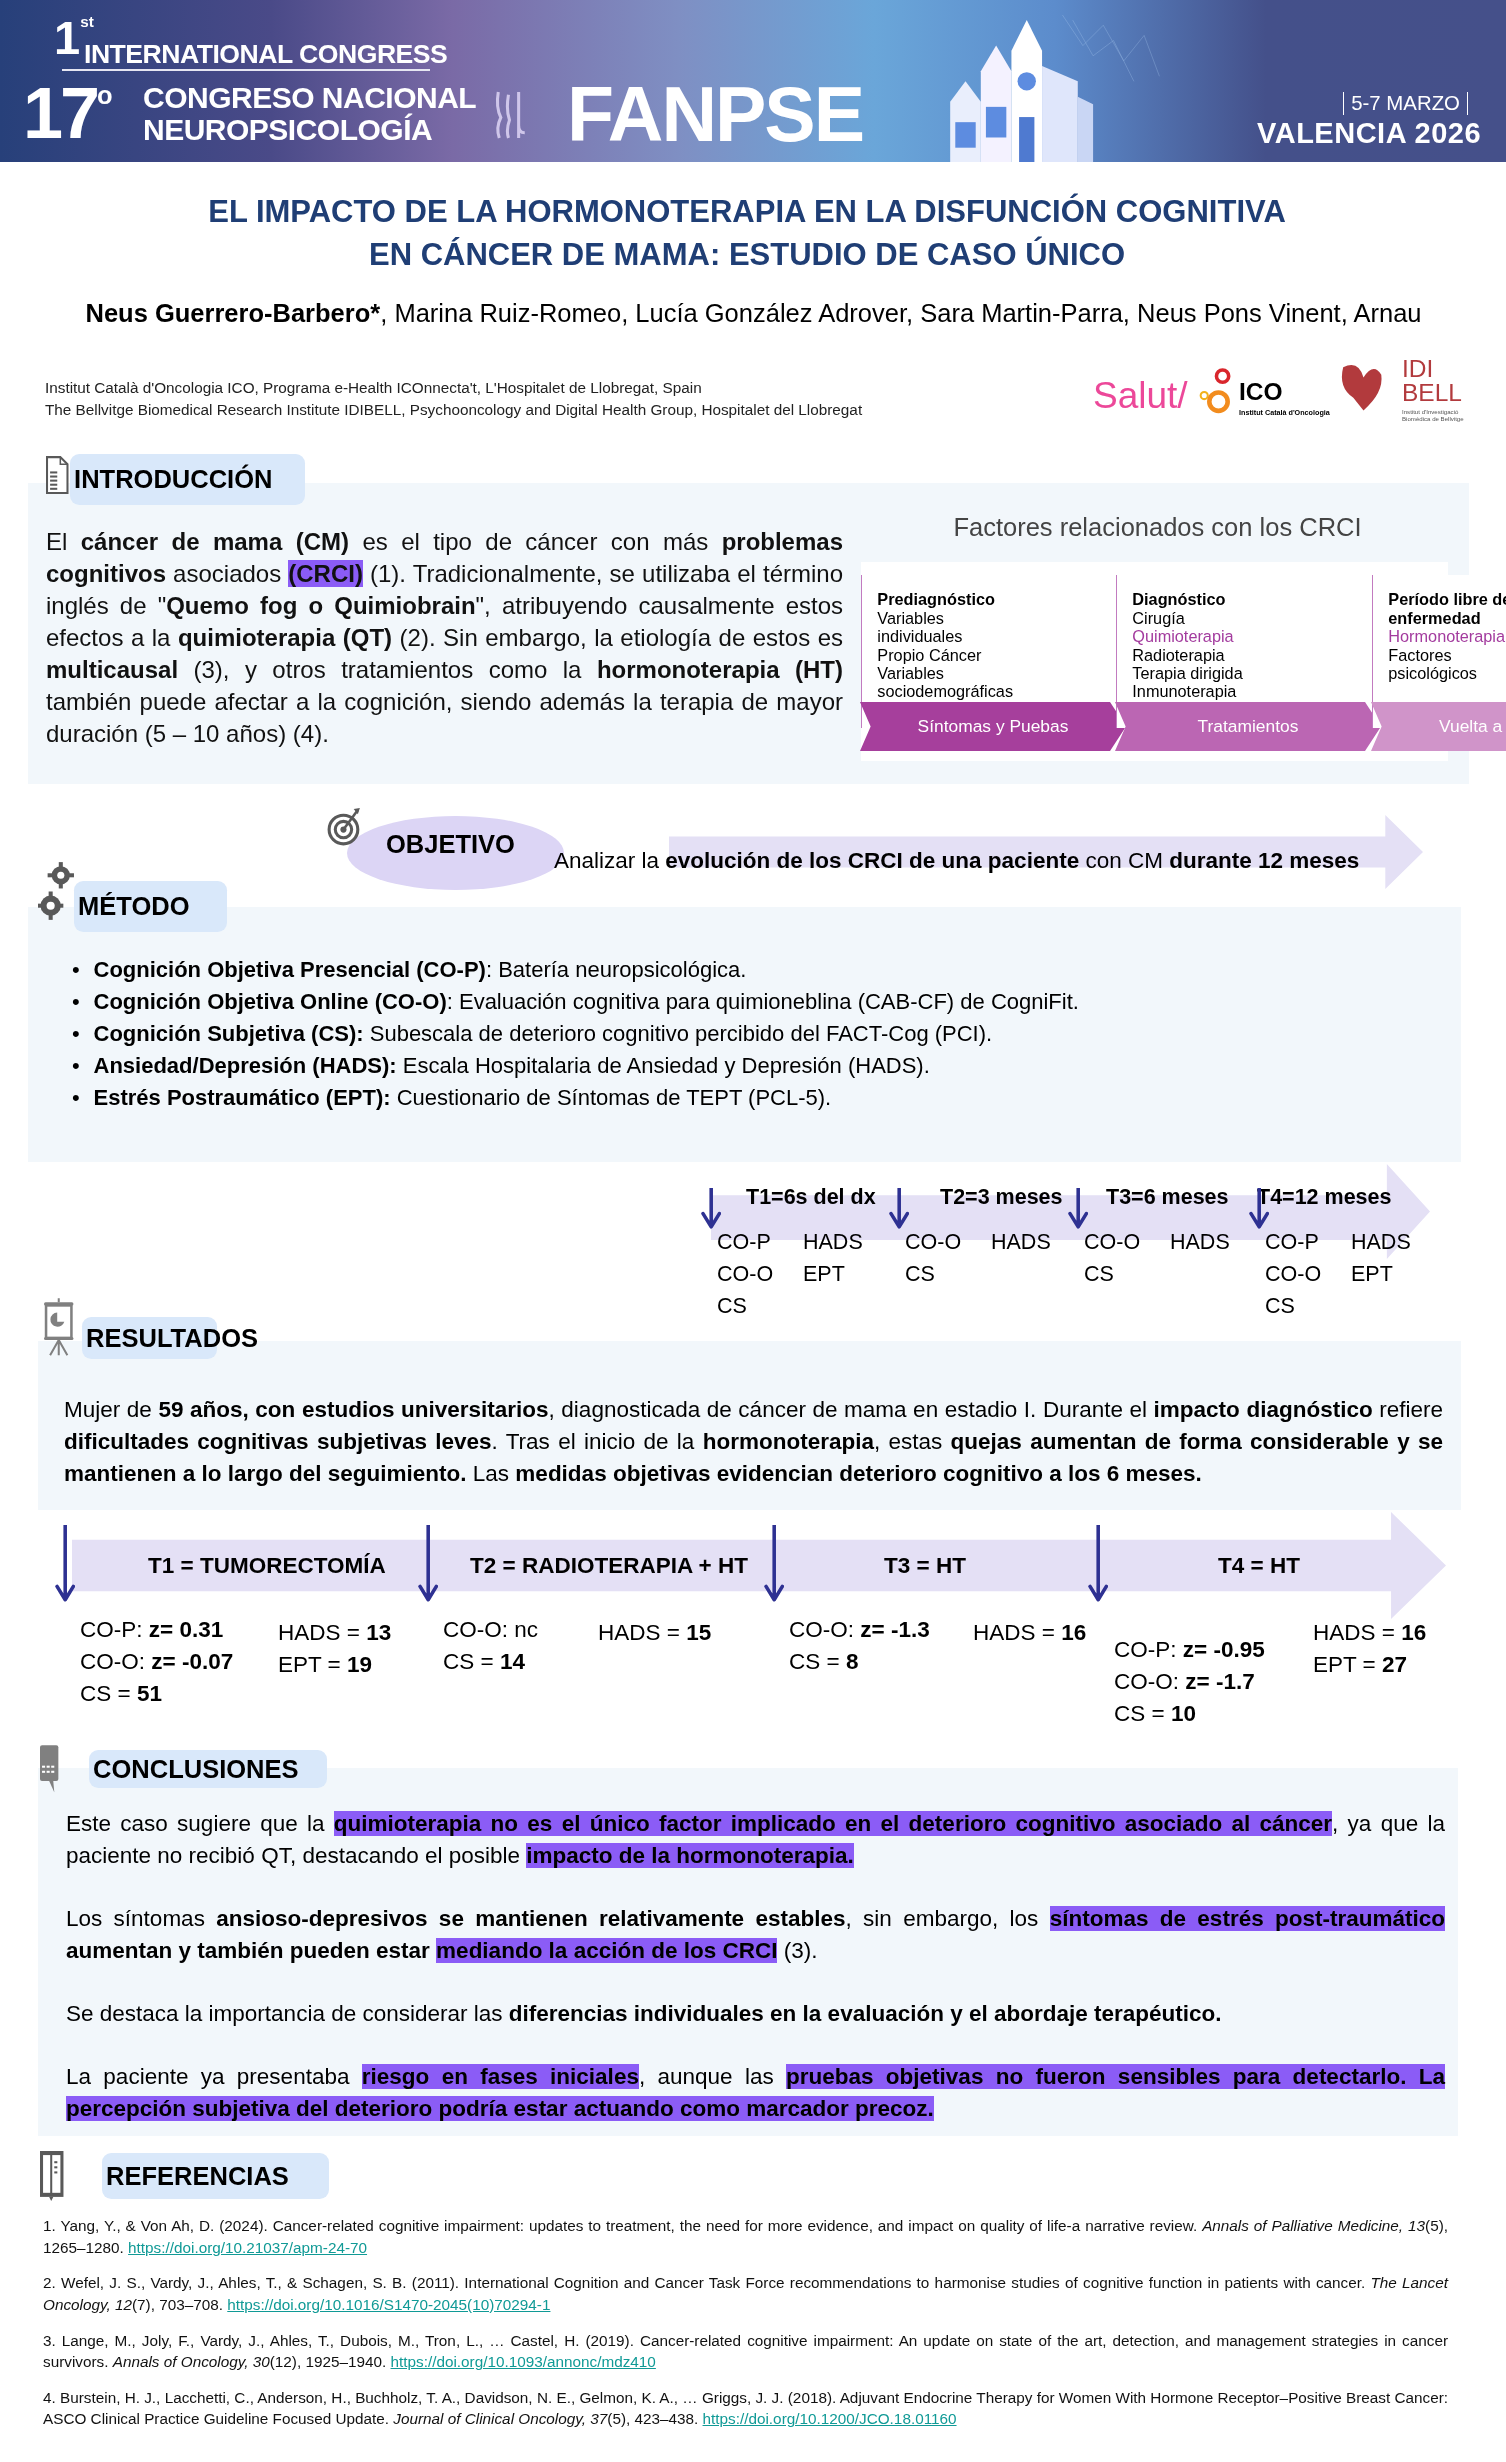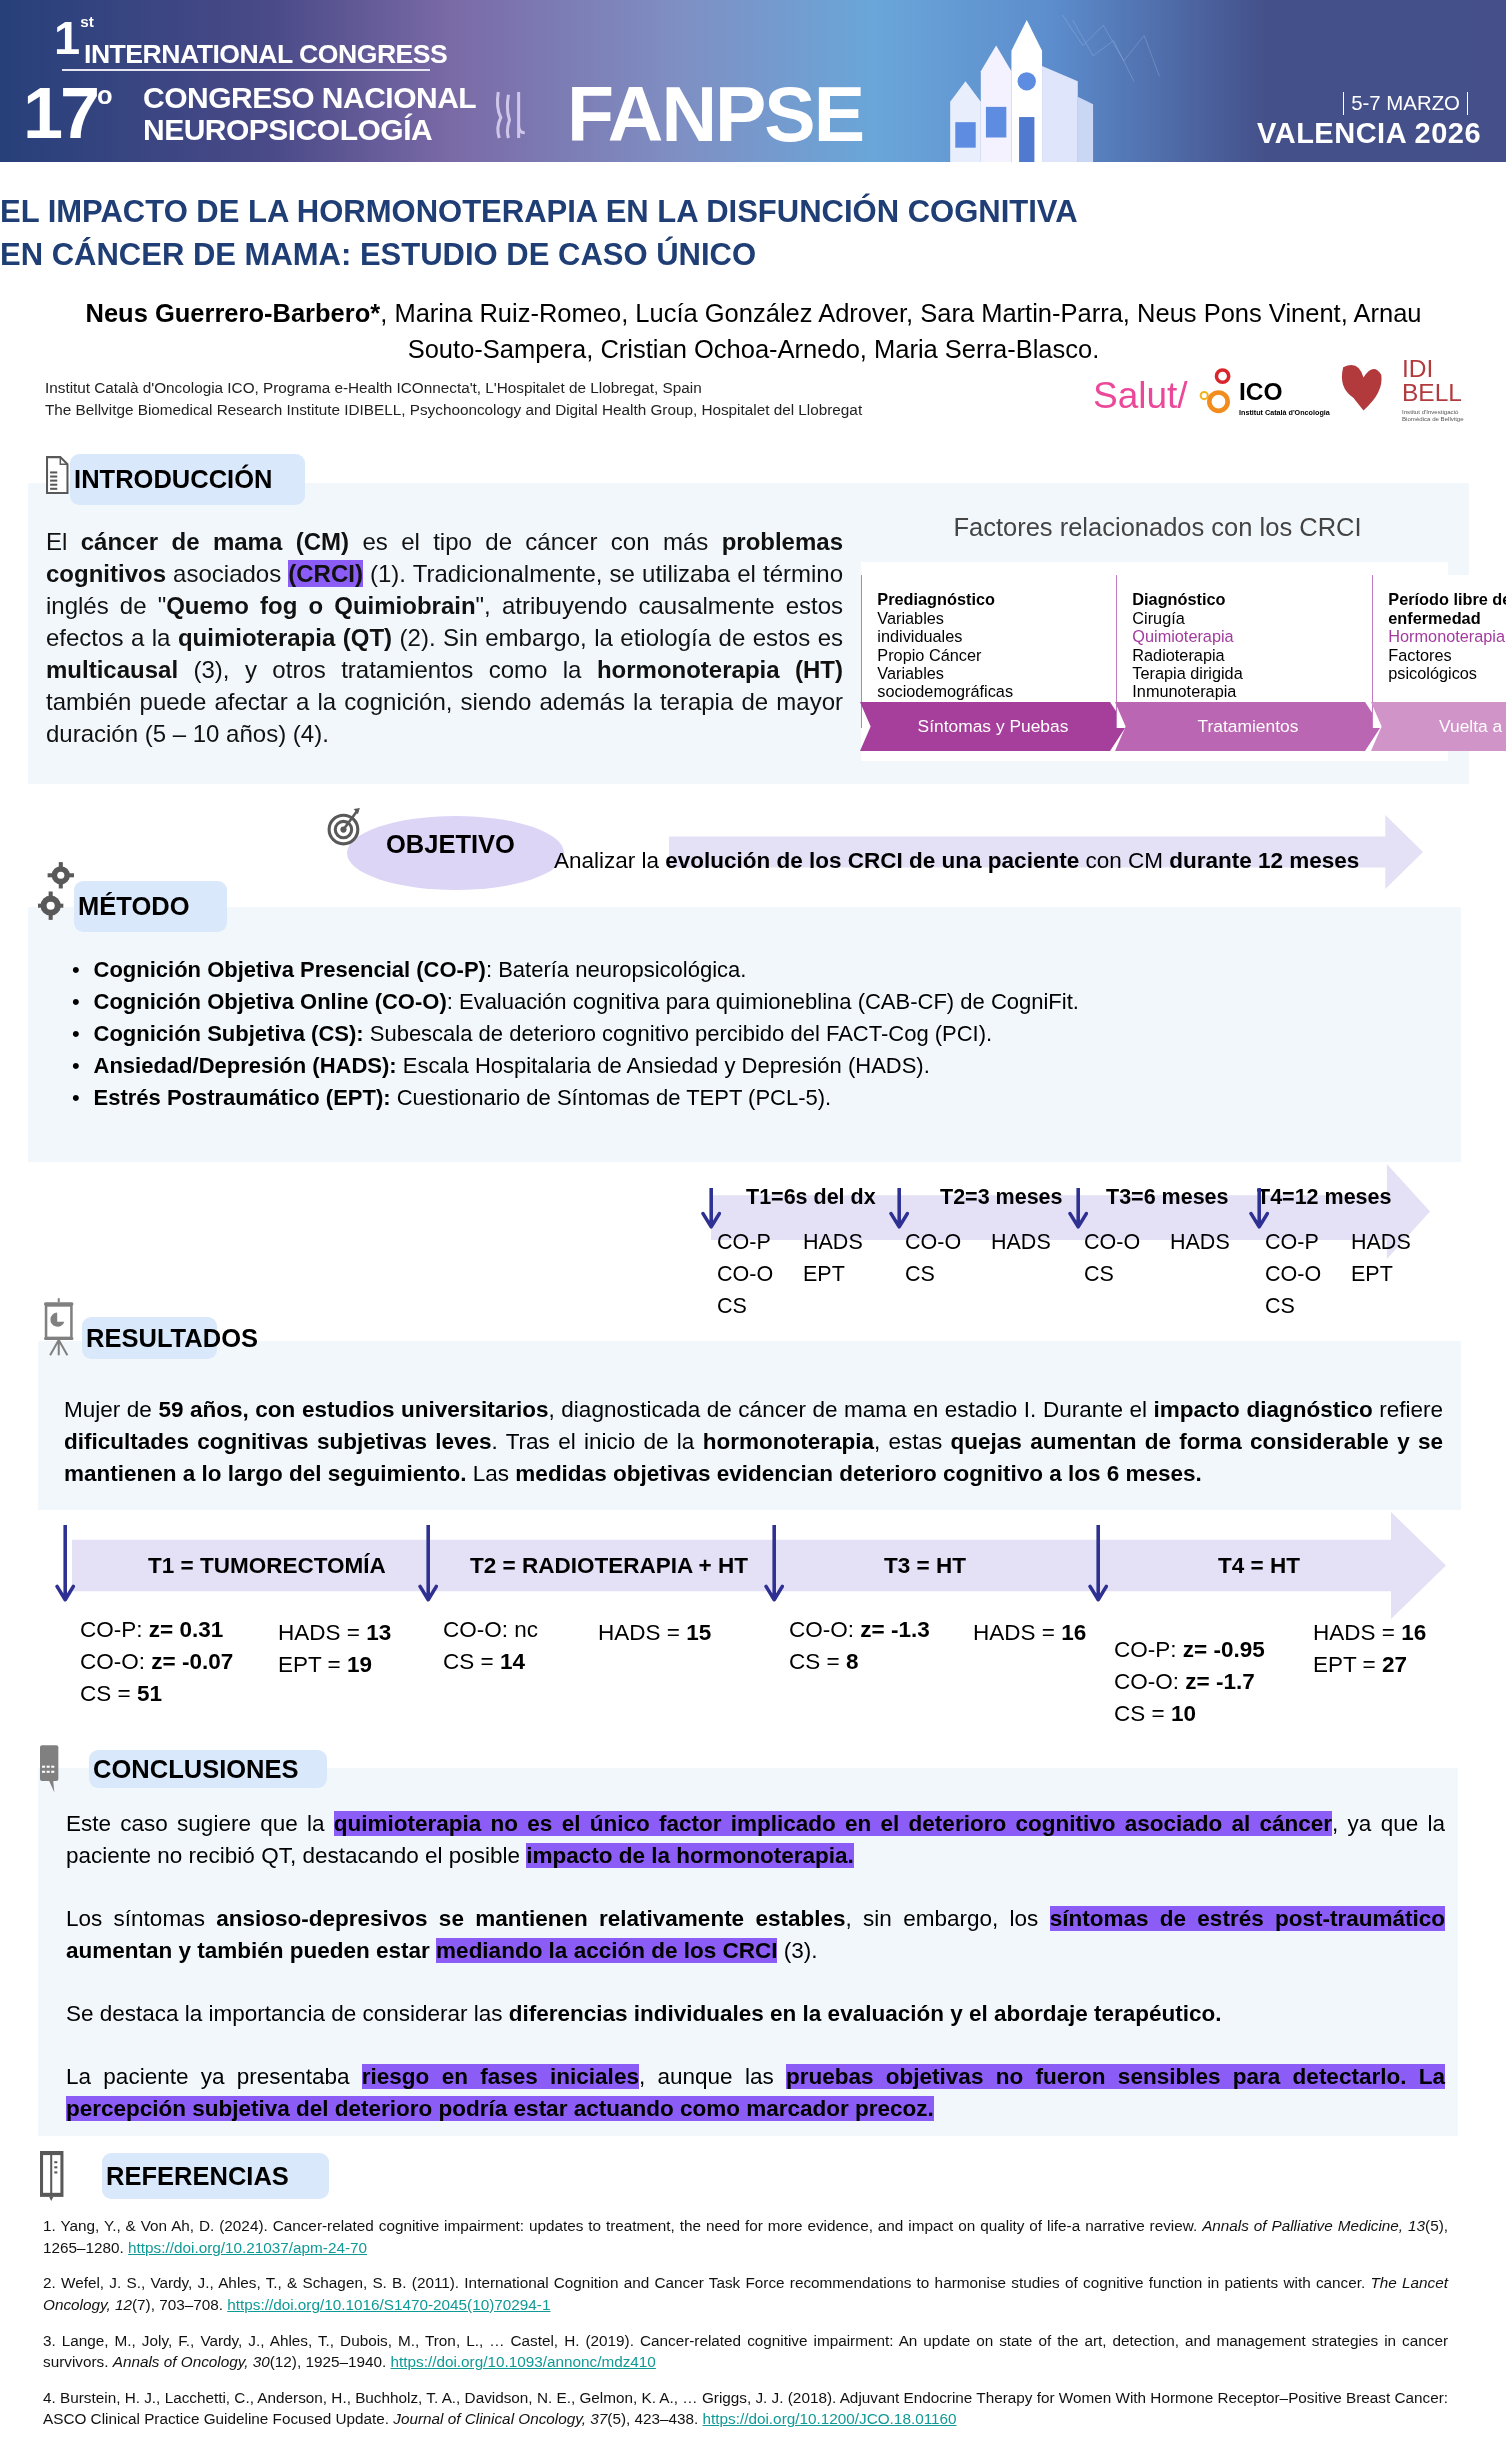--- a/index.html
+++ b/index.html
@@ -16,21 +16,21 @@
   .b-17 { left: 23px; top: 77px; font-weight: 700; font-size: 72px; line-height: 1; letter-spacing: -3.1px; }
   .b-17 sup { font-size: 25.5px; vertical-align: top; position: relative; top: 6.1px; }
   .b-cong { left: 143px; top: 82px; font-weight: 700; font-size: 30px; line-height: 32px; letter-spacing: -0.5px; }
   .b-psi { left: 493px; top: 87px; width: 36px; height: 56px; }
   .b-fanpse { left: 567px; top: 72px; font-weight: 700; font-size: 77px; letter-spacing: -2px; line-height: 1.1; }
   .b-building { left: 909px; top: 15.3px; width: 261px; height: 148px; }
   .b-date { left: 1343px; top: 92px; font-size: 20.4px; color: #fff; border-left: 1.5px solid #fff; border-right: 1.5px solid #fff; padding: 0 7.2px; line-height: 22.5px; }
   .b-city { left: 1257px; top: 117px; font-weight: 700; font-size: 29px; letter-spacing: 0.5px; }
 
   
-  .title { left: 0; top: 190px; width: 1494px; color: #1f3e75; font-weight: 700; font-size: 31px; line-height: 43px; }
+  .title { left: 0; top: 190px; width: 1494px; text-align: center; color: #1f3e75; font-weight: 700; font-size: 31px; line-height: 43px; }
   .authors { left: 56px; top: 295px; width: 1395px; text-align: center; font-size: 25.5px; line-height: 36px; }
   .authors b { font-weight: 700; }
   .affil { left: 45px; top: 377px; font-size: 15.3px; line-height: 21.5px; color: #222; }
   .logos { left: 1093px; top: 352px; width: 378px; height: 77px; }
 
   
   .panel { background: #f2f7fb; }
   .sec-label { background: #d9e8fa; border-radius: 9.2px; font-weight: 700; font-size: 25.5px; color: #000; display: flex; align-items: center; padding-left: 4.1px; }
 
   .intro-panel { left: 28px; top: 483px; width: 1441px; height: 301px; }
@@ -116,21 +116,21 @@
   </svg>
   <div class="abs b-date">5-7 MARZO</div>
   <div class="abs b-city">VALENCIA 2026</div>
 </div>
 
 <div class="abs title">
   <div>EL IMPACTO DE LA HORMONOTERAPIA EN LA DISFUNCIÓN COGNITIVA</div>
   <div>EN CÁNCER DE MAMA: ESTUDIO DE CASO ÚNICO</div>
 </div>
 <div class="abs authors">
-  <b>Neus Guerrero-Barbero*</b><span>, Marina Ruiz-Romeo, Lucía González Adrover, Sara Martin-Parra, Neus Pons Vinent, Arnau</span><br><span>Souto-Sampera, Cristian Ochoa-Arnedo, Maria Serra-Blasco.</span>
+  <b>Neus Guerrero-Barbero*</b><span>, Marina Ruiz-Romeo, Lucía González Adrover, Sara Martin-Parra, Neus Pons Vinent, Arnau</span><br>
 </div>
 <div class="abs affil">
   <div>Institut Català d'Oncologia ICO, Programa e-Health ICOnnecta't, L'Hospitalet de Llobregat, Spain</div>
   <div>The Bellvitge Biomedical Research Institute IDIBELL, Psychooncology and Digital Health Group, Hospitalet del Llobregat</div>
 </div>
 <div class="abs logos">
   <span class="abs" style="left:0;top:23px;font-size:37px;color:#ec4899;">Salut/</span>
   <svg class="abs" style="left:105px;top:15.3px;" width="41" height="51" viewBox="0 0 80 100">
     <circle cx="48" cy="18" r="12" fill="none" stroke="#d9262c" stroke-width="7"></circle>
     <circle cx="12" cy="56" r="7" fill="none" stroke="#f2b21b" stroke-width="4"></circle>

